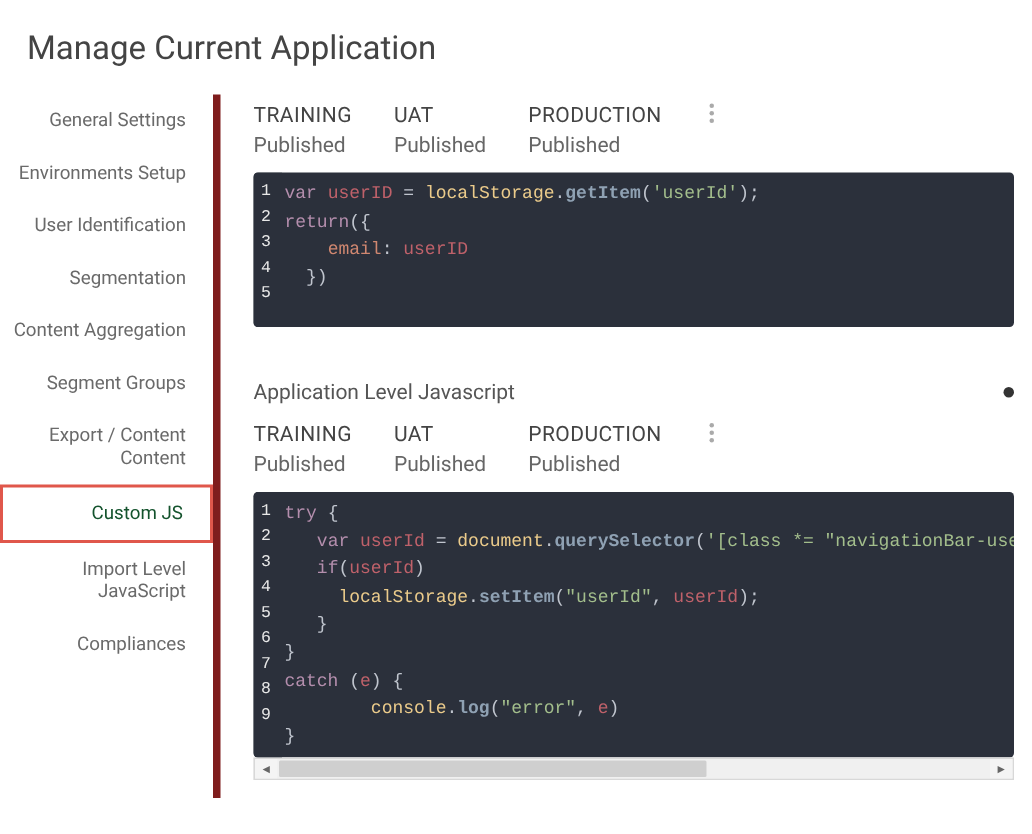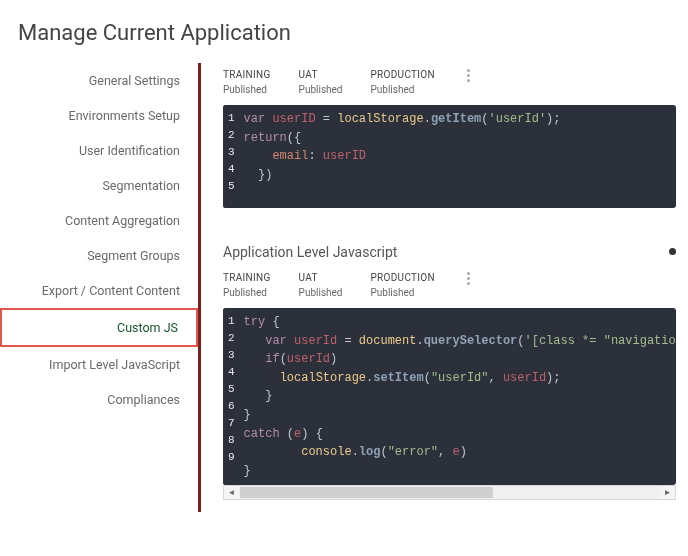--- a/index.html
+++ b/index.html
@@ -1,27 +1,27 @@
 <!DOCTYPE html>
 <html><head>
 <meta charset="utf-8">
 <style>
 * { box-sizing: border-box; margin: 0; padding: 0; }
 body { font-family: -apple-system, "Segoe UI", Roboto, Arial, sans-serif; background: #fff; color: #333; width: 688px; }
 .page-title { font-size: 22px; font-weight: 400; color: #444; padding: 20px 18px 18px; }
 .layout { display: flex; }
-.sidebar { width: 201px; flex-shrink: 0; border-right: 3px solid #7f1d1d; }
+.sidebar { width: 147px; flex-shrink: 0; border-right: 5px solid #7f1d1d; }
 .sidebar-item { text-align: right; padding: 10px 18px 10px 8px; font-size: 12.5px; color: #6a6a6a; cursor: pointer; }
 .sidebar-item.selected { border: 2px solid #e0574b; color: #14532d; }
 .main { flex: 1; padding: 6px 12px 12px 22px; min-width: 0; }
 .section-hdr { display: flex; align-items: center; justify-content: space-between; margin-bottom: 12px; }
 .section-title { font-size: 14px; color: #555; font-weight: 400; }
 .info-icon { width: 7px; height: 7px; border-radius: 50%; background: #333; display: inline-block; }
 .env-row { display: flex; gap: 28px; align-items: flex-start; margin-bottom: 10px; position: relative; }
-.env { font-size: 10px; color: #444; }
+.env { font-size: 14px; color: #444; }
 .env-name { letter-spacing: 0.3px; margin-bottom: 4px; }
 .env-status { color: #666; }
 .dots { display: flex; flex-direction: column; gap: 2px; margin-left: 4px; cursor: pointer; }
 .dots span { width: 3px; height: 3px; border-radius: 50%; background: #aaa; }
 .editor { background: #2b303b; border-radius: 3px; overflow: hidden; font-family: Consolas, "Courier New", monospace; font-size: 12px; line-height: 1.55; }
 .editor-inner { display: flex; }
 .gutter { background: #2b303b; color: #c0c5ce; padding: 5px 7px 5px 5px; text-align: right; user-select: none; }
 .gutter div { color: #e8e8e8; font-size: 11px; }
 .code { color: #c0c5ce; padding: 5px 8px 5px 2px; white-space: pre; overflow-x: auto; flex: 1; }
 .kw { color: #b48ead; } .kw2 { color: #b48ead; }

